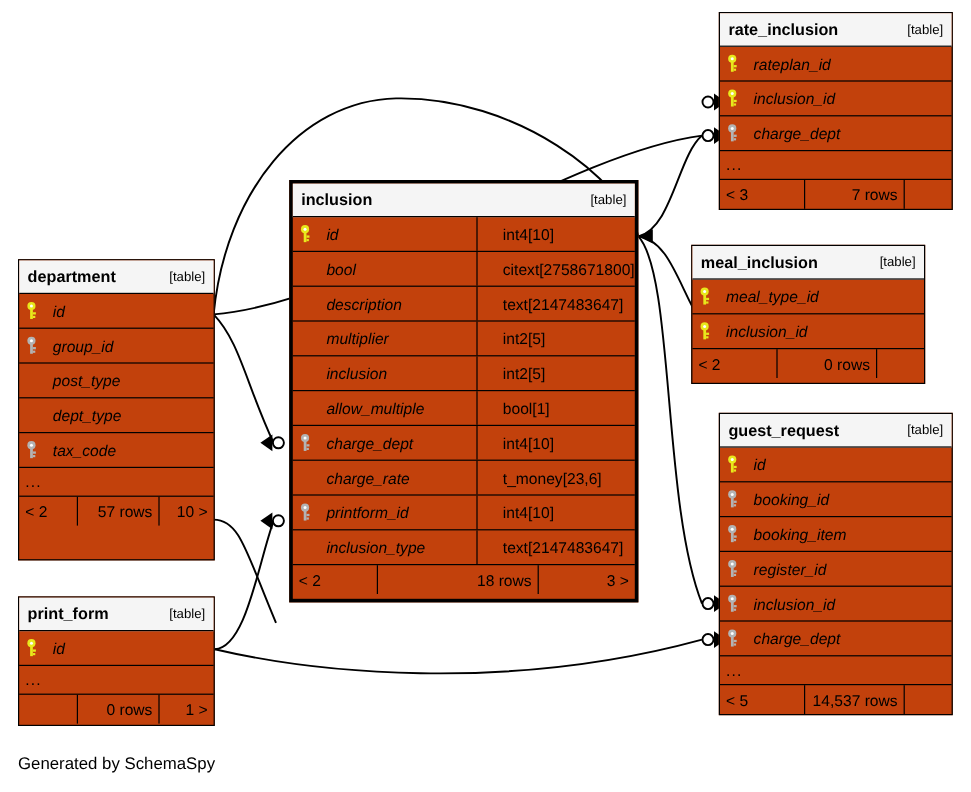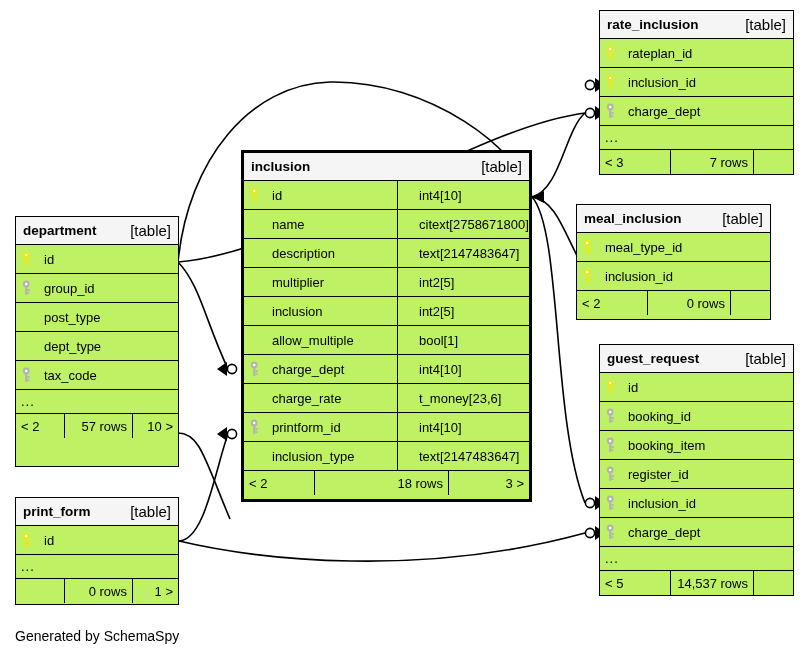--- a/index.html
+++ b/index.html
@@ -19,21 +19,21 @@
     position: absolute;
     left: 0; top: 0;
     width: 809px; height: 660px;
     pointer-events: none;
     z-index: 1;
   }
   .table-box {
     position: absolute;
     z-index: 2;
     box-sizing: border-box;
-    background: #bef264;
+    background: #c2410c;
     border: 1px solid #000000;
     font-size: 13px;
     color: #000000;
   }
   .table-box.focus {
     border: 3px solid #000000;
   }
   .tbl-header {
     box-sizing: border-box;
     height: 28px;
@@ -43,21 +43,21 @@
     align-items: center;
     padding: 0 7px;
   }
   .tbl-name {
     font-weight: bold;
     font-size: 13.5px;
     white-space: nowrap;
   }
   .tbl-tag {
     margin-left: auto;
-    font-size: 15px;
+    font-size: 11px;
   }
   .col-row {
     box-sizing: border-box;
     height: 29px;
     display: flex;
     align-items: center;
     border-bottom: 1px solid #000000;
   }
   .col-row:last-of-type { }
   .col-left {
@@ -82,20 +82,21 @@
   .keyslot {
     width: 19px;
     min-width: 19px;
     display: flex;
     align-items: center;
     justify-content: flex-start;
   }
   .col-label {
     white-space: nowrap;
     padding-left: 3px;
+    font-style: italic;
   }
   .ellipsis-row {
     box-sizing: border-box;
     height: 24px;
     display: flex;
     align-items: center;
     padding-left: 5px;
     border-bottom: 1px solid #000000;
     font-size: 13px;
     letter-spacing: 1px;
@@ -196,21 +197,21 @@
             </span>
             <span class="col-label">id</span>
           </div>
           <div class="col-type" style="flex:1 1 auto">
             <span>int4[10]</span>
           </div>
         </div>
         <div class="col-row">
           <div class="col-left" style="width:153px;flex:0 0 153px">
             <span class="keyslot"></span>
-            <span class="col-label">name</span>
+            <span class="col-label">bool</span>
           </div>
           <div class="col-type" style="flex:1 1 auto">
             <span>citext[2758671800]</span>
           </div>
         </div>
         <div class="col-row">
           <div class="col-left" style="width:153px;flex:0 0 153px">
             <span class="keyslot"></span>
             <span class="col-label">description</span>
           </div>

